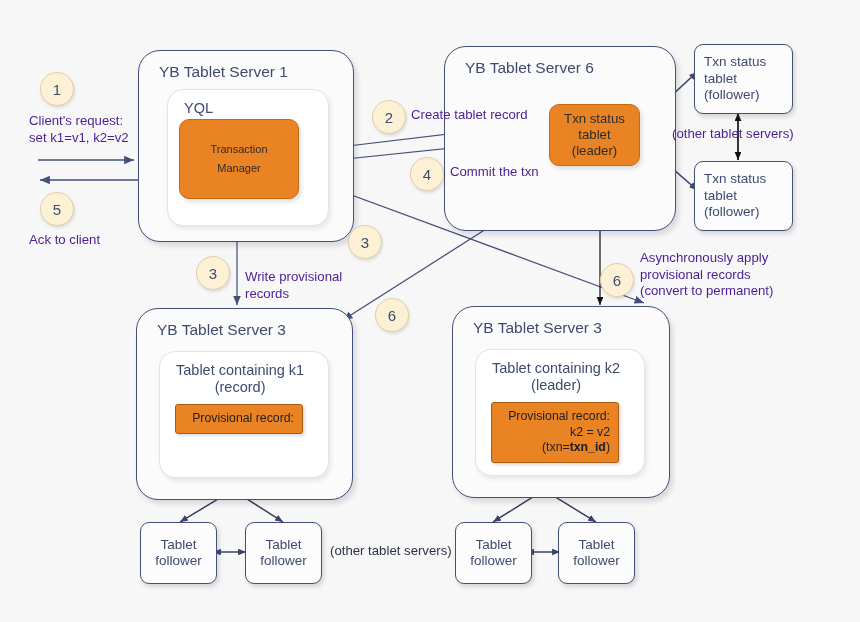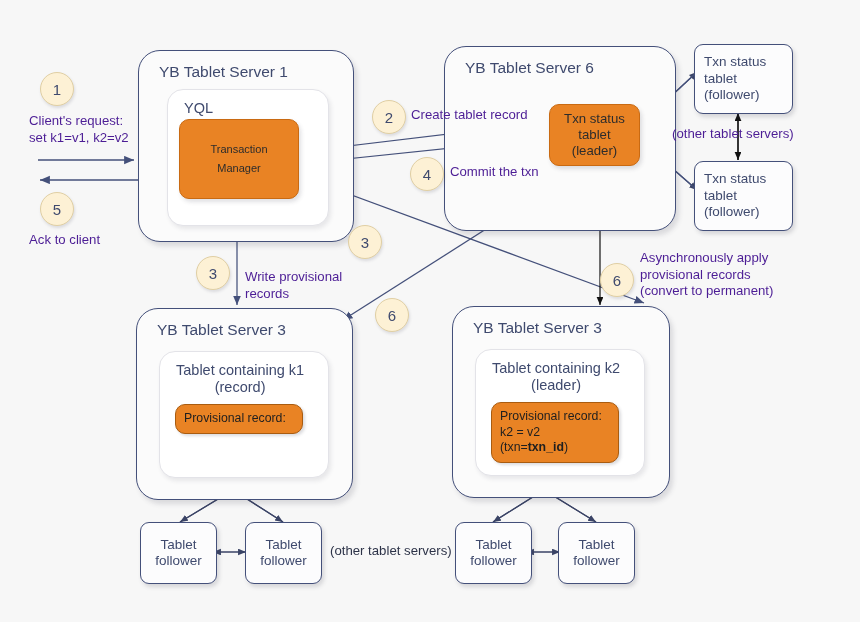--- a/index.html
+++ b/index.html
@@ -44,25 +44,26 @@
     color:#2c2c2c;
     display:flex;align-items:center;justify-content:center;
     text-align:center;
     font-size:11px;line-height:19px;
     box-shadow:2px 3px 4px rgba(60,60,80,0.16);
   }
   .orange-rec{
     position:absolute;
     background:#e98324;
     border:1.3px solid #a95c10;
-    border-radius:10px;
+    border-radius:3px;
     color:#1f1f1f;
     font-size:12.3px;line-height:15.5px;
     padding:6px 8px;
     box-shadow:2px 2px 3px rgba(60,60,80,0.18);
+    text-align:right;
   }
   .small-box{
     position:absolute;
     border:1.4px solid #44507a;
     border-radius:9px;
     background:#fcfcfd;
     color:#3f4a6e;
     font-size:13.5px;line-height:16.5px;
     box-shadow:2px 3px 4px rgba(60,60,80,0.18);
     display:flex;align-items:center;

